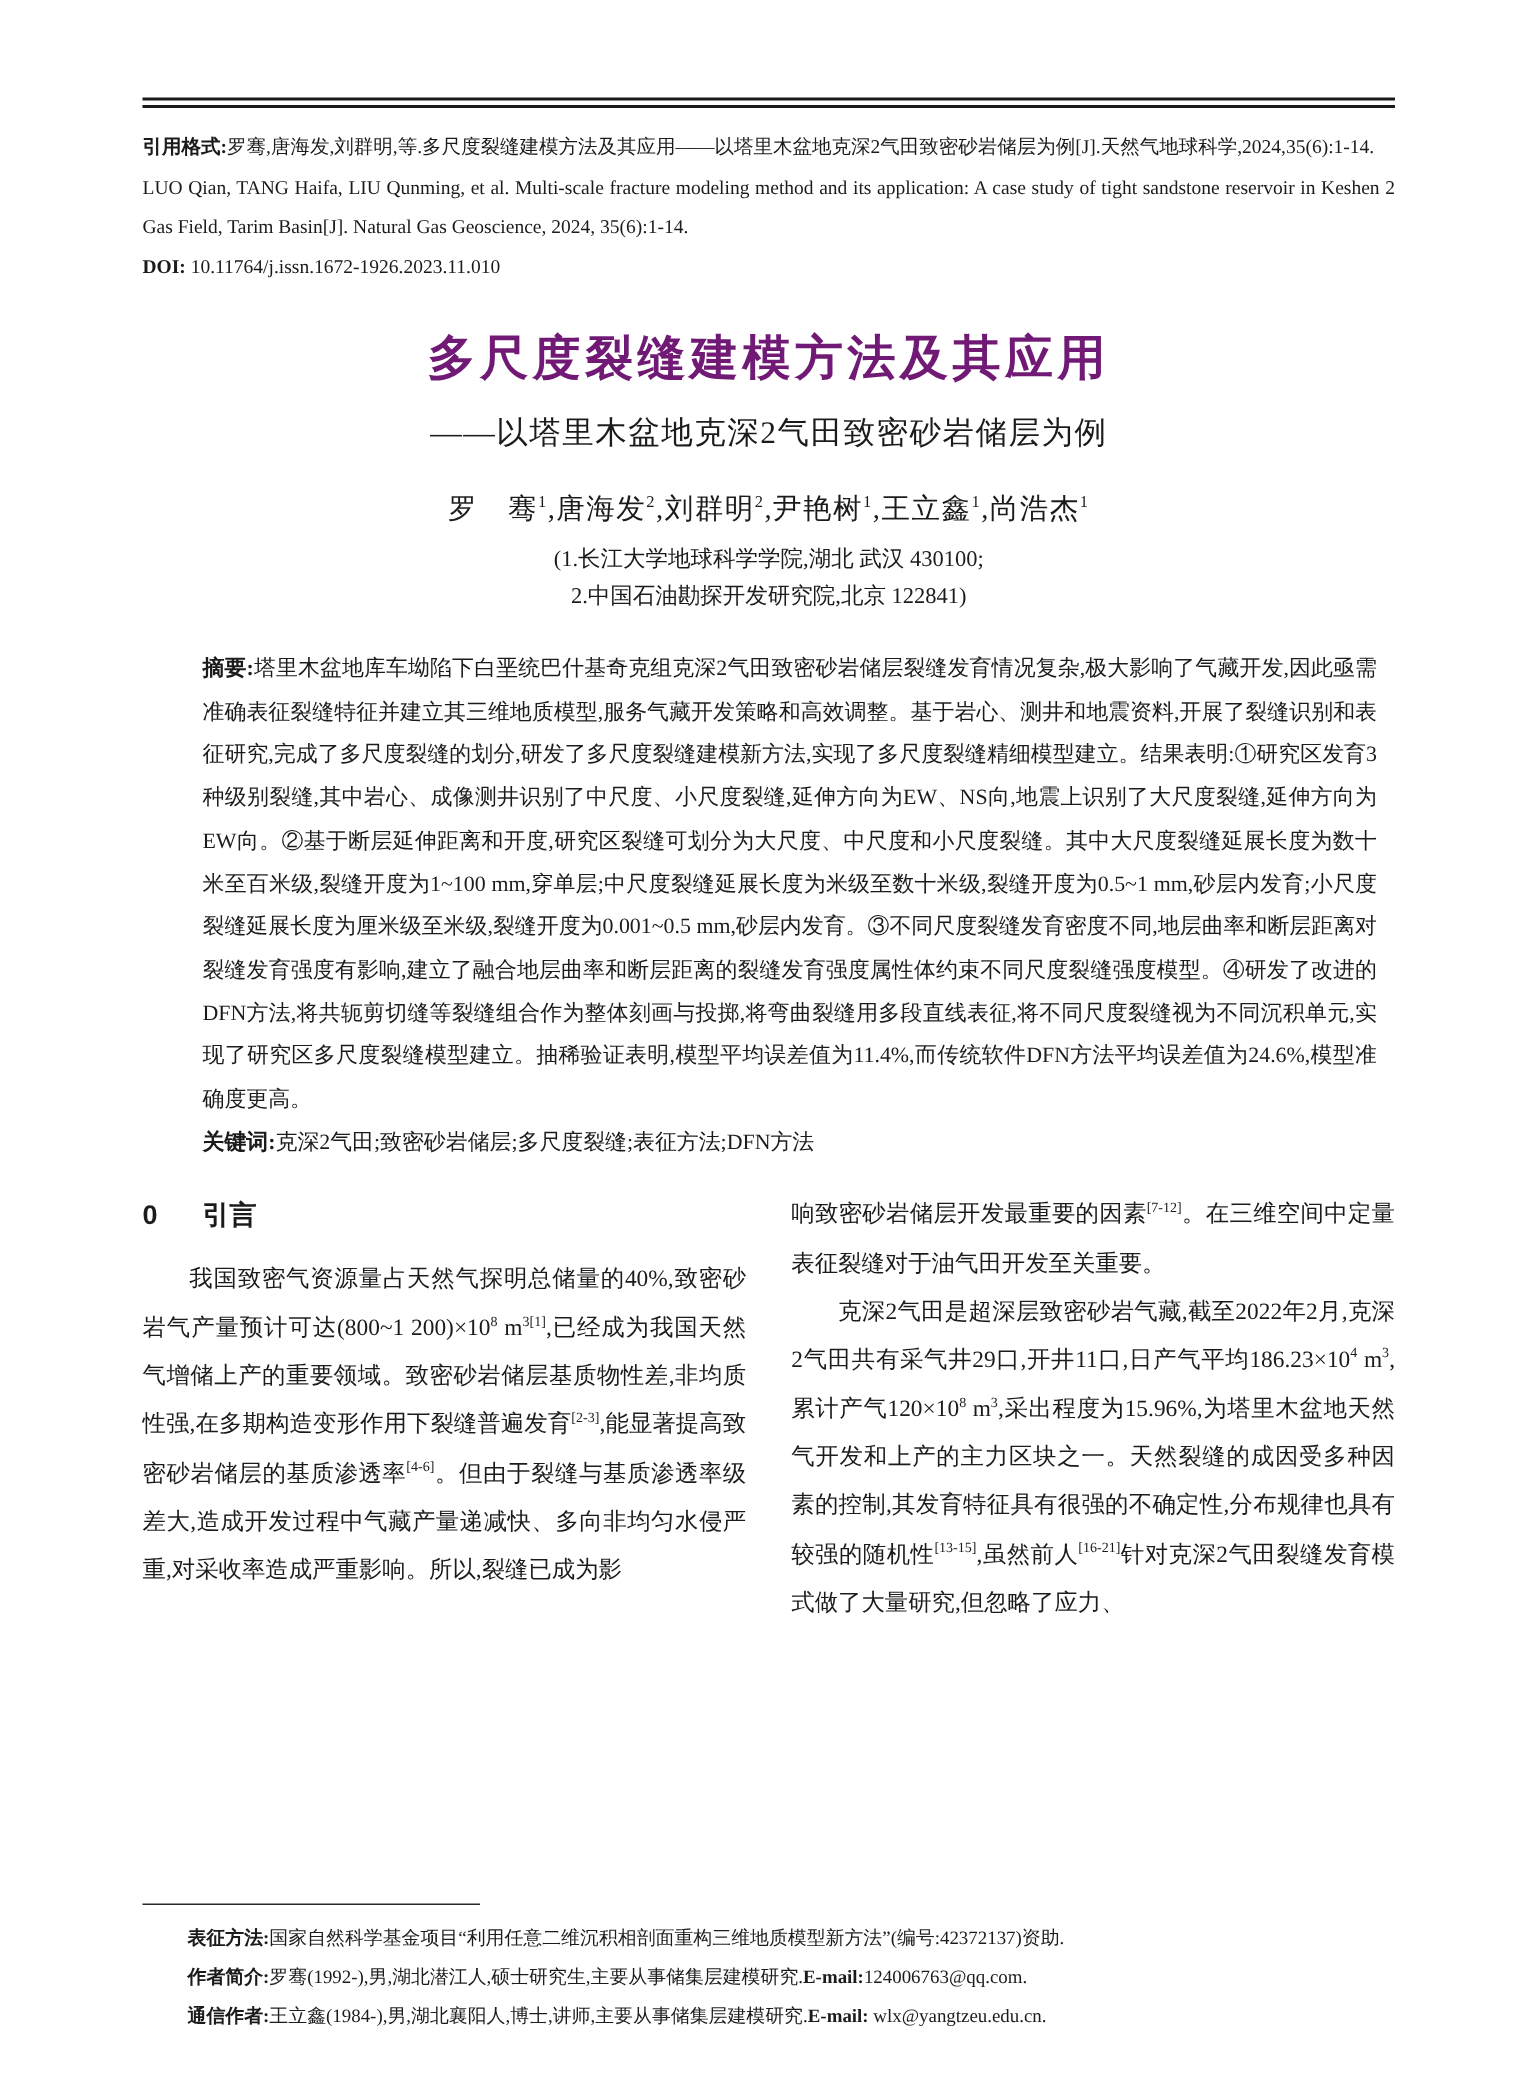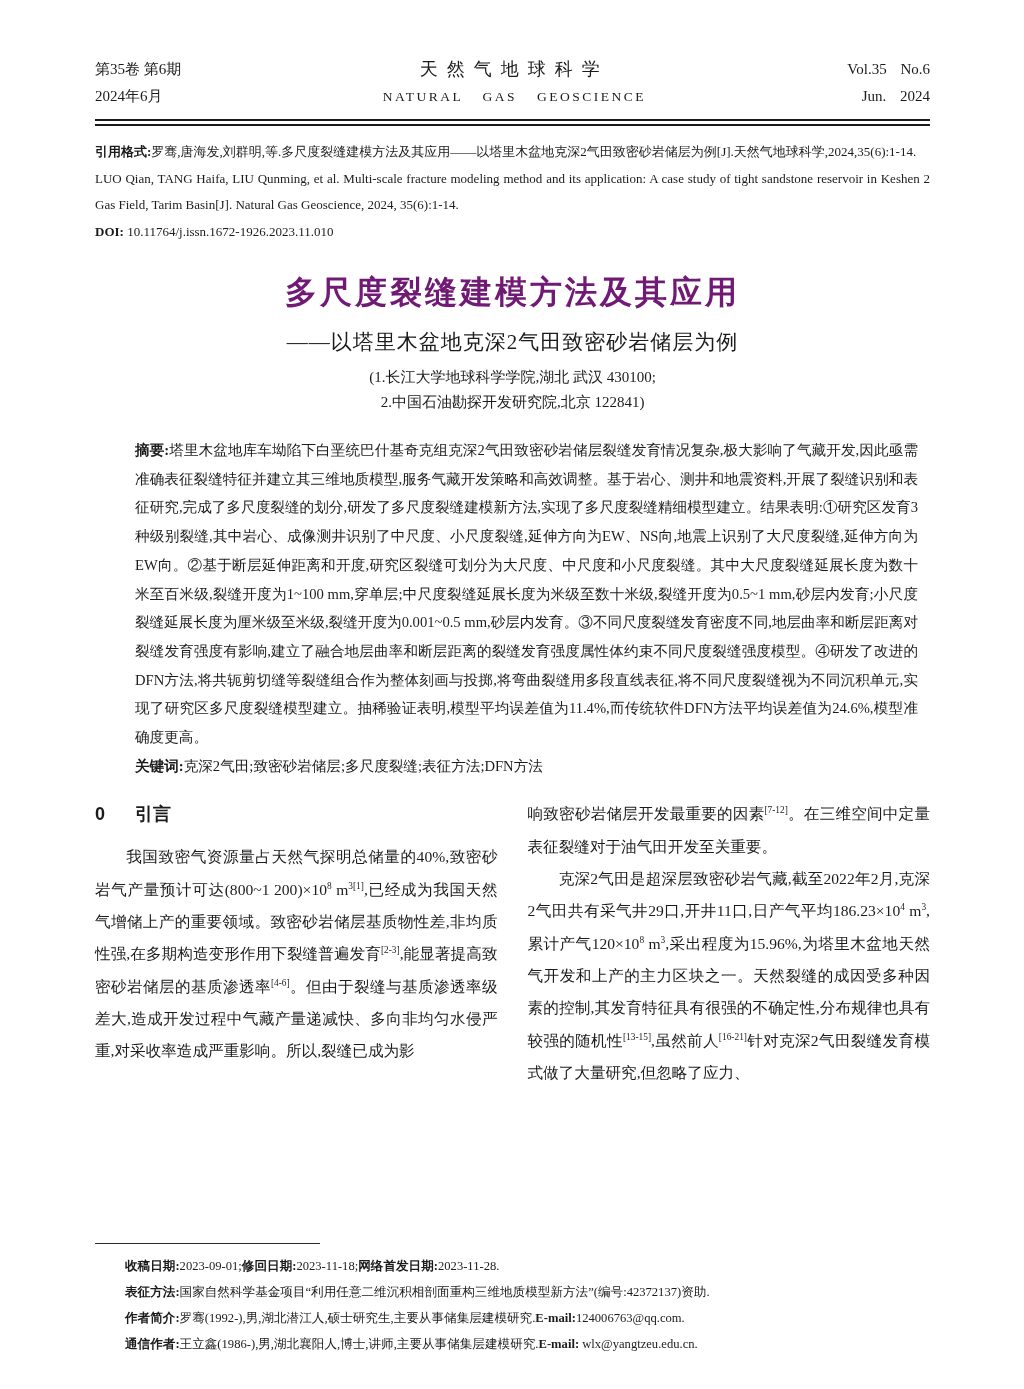--- a/index.html
+++ b/index.html
@@ -53,46 +53,33 @@
   
   .footnote { position:absolute; left:95px; right:94px; bottom:32px; }
   .fn-rule { width:225px; border-top:1.5px solid #2a2a2a; margin-bottom:9px; }
   .fn-line { padding-left:30px; font-size:12.6px; line-height:26px; white-space:nowrap; }
 </style>
 </head>
 <body>
 
 <div class="page">
 
-  <header class="jheader">
-    <div class="jh-left">
-      <div>第35卷 第6期</div>
-      <div>2024年6月</div>
-    </div>
-    <div class="jh-center">
-      <div class="jt-cn">天然气地球科学</div>
-      <div class="jt-en">NATURAL GAS GEOSCIENCE</div>
-    </div>
-    <div class="jh-right">
-      <div>Vol.35 No.6</div>
-      <div>Jun. 2024</div>
-    </div>
-  </header>
 
   <div class="double-rule"></div>
 
   <section class="citation">
     <p><b class="lbl">引用格式:</b><span>罗骞,唐海发,刘群明,等.多尺度裂缝建模方法及其应用——以塔里木盆地克深2气田致密砂岩储层为例[J].天然气地球科学,2024,35(6):1-14.</span></p>
     <p class="cit-en">LUO Qian, TANG Haifa, LIU Qunming, et al. Multi-scale fracture modeling method and its application: A case study of tight sandstone reservoir in Keshen 2 Gas Field, Tarim Basin[J]. Natural Gas Geoscience, 2024, 35(6):1-14.</p>
     <p><b>DOI:</b><span> 10.11764/j.issn.1672-1926.2023.11.010</span></p>
   </section>
 
   <h1 class="title">多尺度裂缝建模方法及其应用</h1>
   <h2 class="subtitle">——以塔里木盆地克深2气田致密砂岩储层为例</h2>
 
+  <p class="authors"><span>罗　骞</span><sup>1</sup><span>,唐海发</span><sup>2</sup><span>,刘群明</span><sup>2</sup><span>,尹艳树</span><sup>1</sup><span>,王立鑫</span><sup>1</sup><span>,尚浩杰</span><sup>1</sup></p>
   <p class="affil affil-first">(1.长江大学地球科学学院,湖北 武汉 430100;</p>
   <p class="affil">2.中国石油勘探开发研究院,北京 122841)</p>
 
   <section class="abstract">
     <p><b>摘要:</b><span>塔里木盆地库车坳陷下白垩统巴什基奇克组克深2气田致密砂岩储层裂缝发育情况复杂,极大影响了气藏开发,因此亟需准确表征裂缝特征并建立其三维地质模型,服务气藏开发策略和高效调整。基于岩心、测井和地震资料,开展了裂缝识别和表征研究,完成了多尺度裂缝的划分,研发了多尺度裂缝建模新方法,实现了多尺度裂缝精细模型建立。结果表明:①研究区发育3种级别裂缝,其中岩心、成像测井识别了中尺度、小尺度裂缝,延伸方向为EW、NS向,地震上识别了大尺度裂缝,延伸方向为EW向。②基于断层延伸距离和开度,研究区裂缝可划分为大尺度、中尺度和小尺度裂缝。其中大尺度裂缝延展长度为数十米至百米级,裂缝开度为1~100 mm,穿单层;中尺度裂缝延展长度为米级至数十米级,裂缝开度为0.5~1 mm,砂层内发育;小尺度裂缝延展长度为厘米级至米级,裂缝开度为0.001~0.5 mm,砂层内发育。③不同尺度裂缝发育密度不同,地层曲率和断层距离对裂缝发育强度有影响,建立了融合地层曲率和断层距离的裂缝发育强度属性体约束不同尺度裂缝强度模型。④研发了改进的DFN方法,将共轭剪切缝等裂缝组合作为整体刻画与投掷,将弯曲裂缝用多段直线表征,将不同尺度裂缝视为不同沉积单元,实现了研究区多尺度裂缝模型建立。抽稀验证表明,模型平均误差值为11.4%,而传统软件DFN方法平均误差值为24.6%,模型准确度更高。</span></p>
     <p><b>关键词:</b><span>克深2气田;致密砂岩储层;多尺度裂缝;表征方法;DFN方法</span></p>
   </section>
 
   <section class="columns">
     <div class="col">
@@ -100,19 +87,18 @@
       <p class="bodyp indent"><span>我国致密气资源量占天然气探明总储量的40%,致密砂岩气产量预计可达(800~1 200)×10</span><sup>8</sup><span> m</span><sup>3[1]</sup><span>,已经成为我国天然气增储上产的重要领域。致密砂岩储层基质物性差,非均质性强,在多期构造变形作用下裂缝普遍发育</span><sup>[2-3]</sup><span>,能显著提高致密砂岩储层的基质渗透率</span><sup>[4-6]</sup><span>。但由于裂缝与基质渗透率级差大,造成开发过程中气藏产量递减快、多向非均匀水侵严重,对采收率造成严重影响。所以,裂缝已成为影</span></p>
     </div>
     <div class="col">
       <p class="bodyp"><span>响致密砂岩储层开发最重要的因素</span><sup>[7-12]</sup><span>。在三维空间中定量表征裂缝对于油气田开发至关重要。</span></p>
       <p class="bodyp indent"><span>克深2气田是超深层致密砂岩气藏,截至2022年2月,克深2气田共有采气井29口,开井11口,日产气平均186.23×10</span><sup>4</sup><span> m</span><sup>3</sup><span>,累计产气120×10</span><sup>8</sup><span> m</span><sup>3</sup><span>,采出程度为15.96%,为塔里木盆地天然气开发和上产的主力区块之一。天然裂缝的成因受多种因素的控制,其发育特征具有很强的不确定性,分布规律也具有较强的随机性</span><sup>[13-15]</sup><span>,虽然前人</span><sup>[16-21]</sup><span>针对克深2气田裂缝发育模式做了大量研究,但忽略了应力、</span></p>
     </div>
   </section>
 
   <footer class="footnote">
     <div class="fn-rule"></div>
-    <p class="fn-line"><span style="font-weight: 700;">收稿日期:</span><span>2023-09-01;</span><span style="font-weight: 700;">修回日期:</span><span>2023-11-18;</span><span style="font-weight: 700;">网络首发日期:</span><span>2023-11-28.</span></p>
     <p class="fn-line"><span style="font-weight: 700;">表征方法:</span><span>国家自然科学基金项目“利用任意二维沉积相剖面重构三维地质模型新方法”(编号:42372137)资助.</span></p>
     <p class="fn-line"><span style="font-weight: 700;">作者简介:</span><span>罗骞(1992-),男,湖北潜江人,硕士研究生,主要从事储集层建模研究.</span><span style="font-weight: 700;">E-mail:</span><span>124006763@qq.com.</span></p>
-    <p class="fn-line"><span style="font-weight: 700;">通信作者:</span><span>王立鑫(1986-),男,湖北襄阳人,博士,讲师,主要从事储集层建模研究.</span><span style="font-weight: 700;">E-mail:</span><span> wlx@yangtzeu.edu.cn.</span></p>
+    <p class="fn-line"><span style="font-weight: 700;">通信作者:</span><span>王立鑫(1984-),男,湖北襄阳人,博士,讲师,主要从事储集层建模研究.</span><span style="font-weight: 700;">E-mail:</span><span> wlx@yangtzeu.edu.cn.</span></p>
   </footer>
 
 </div>
 
 </body></html>

